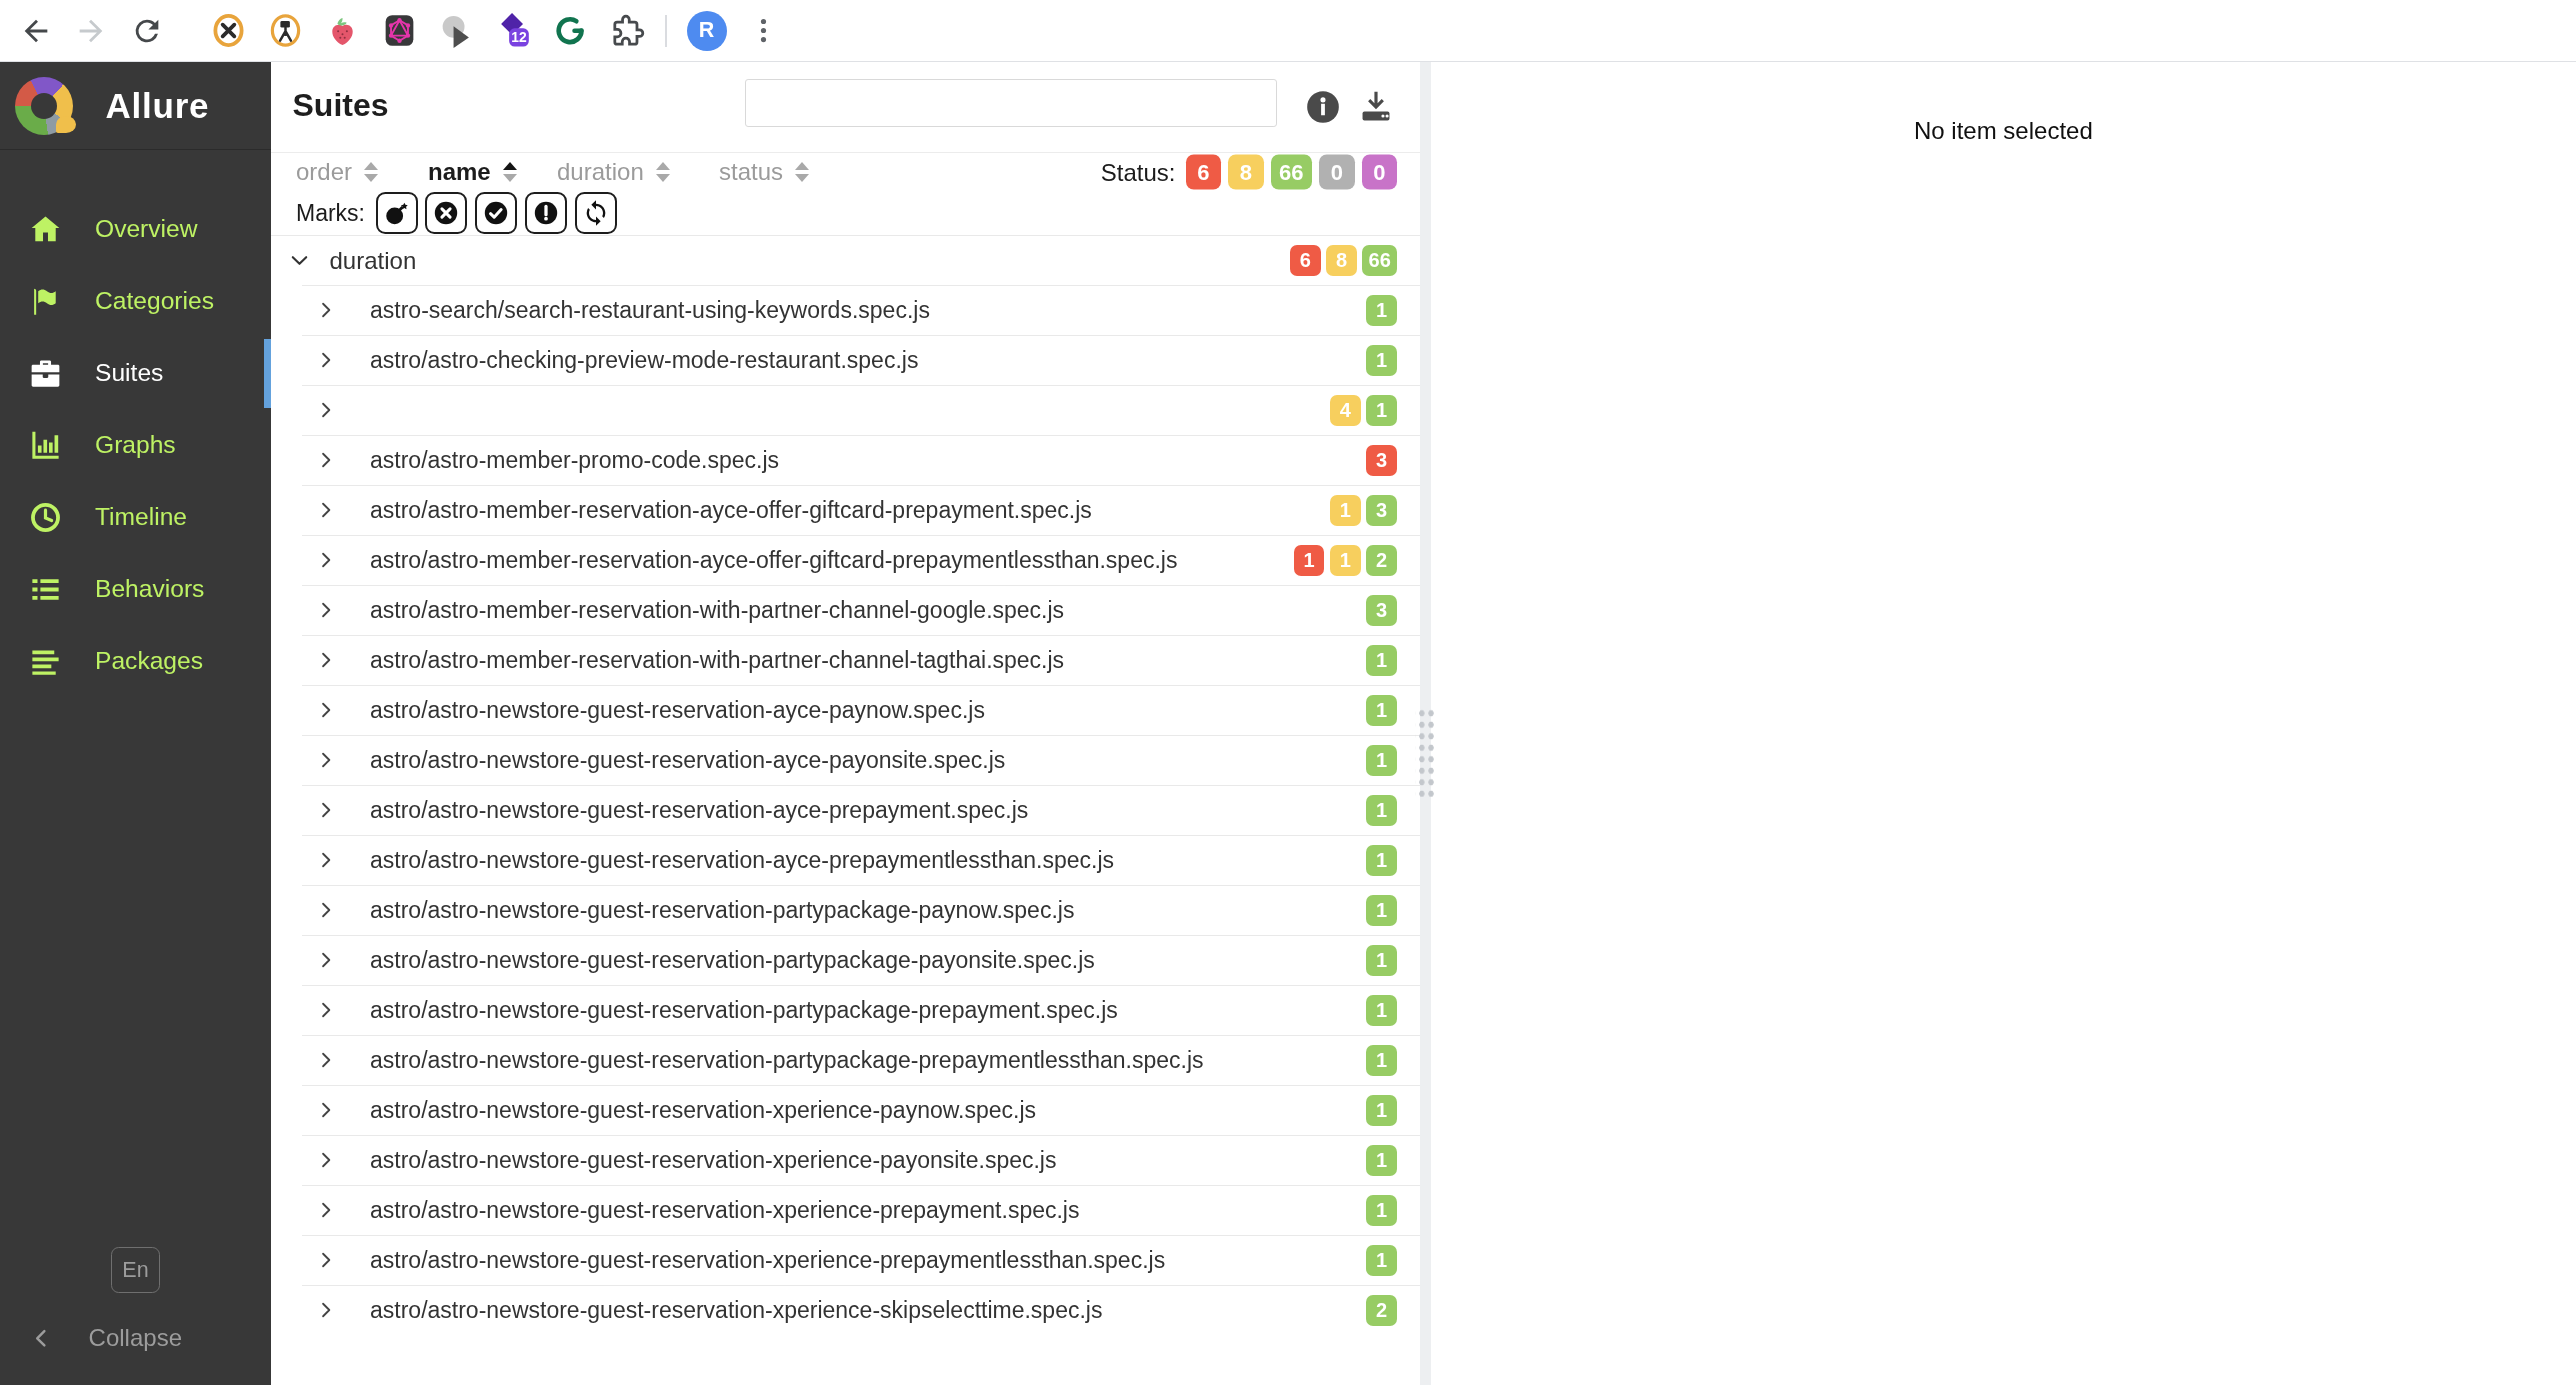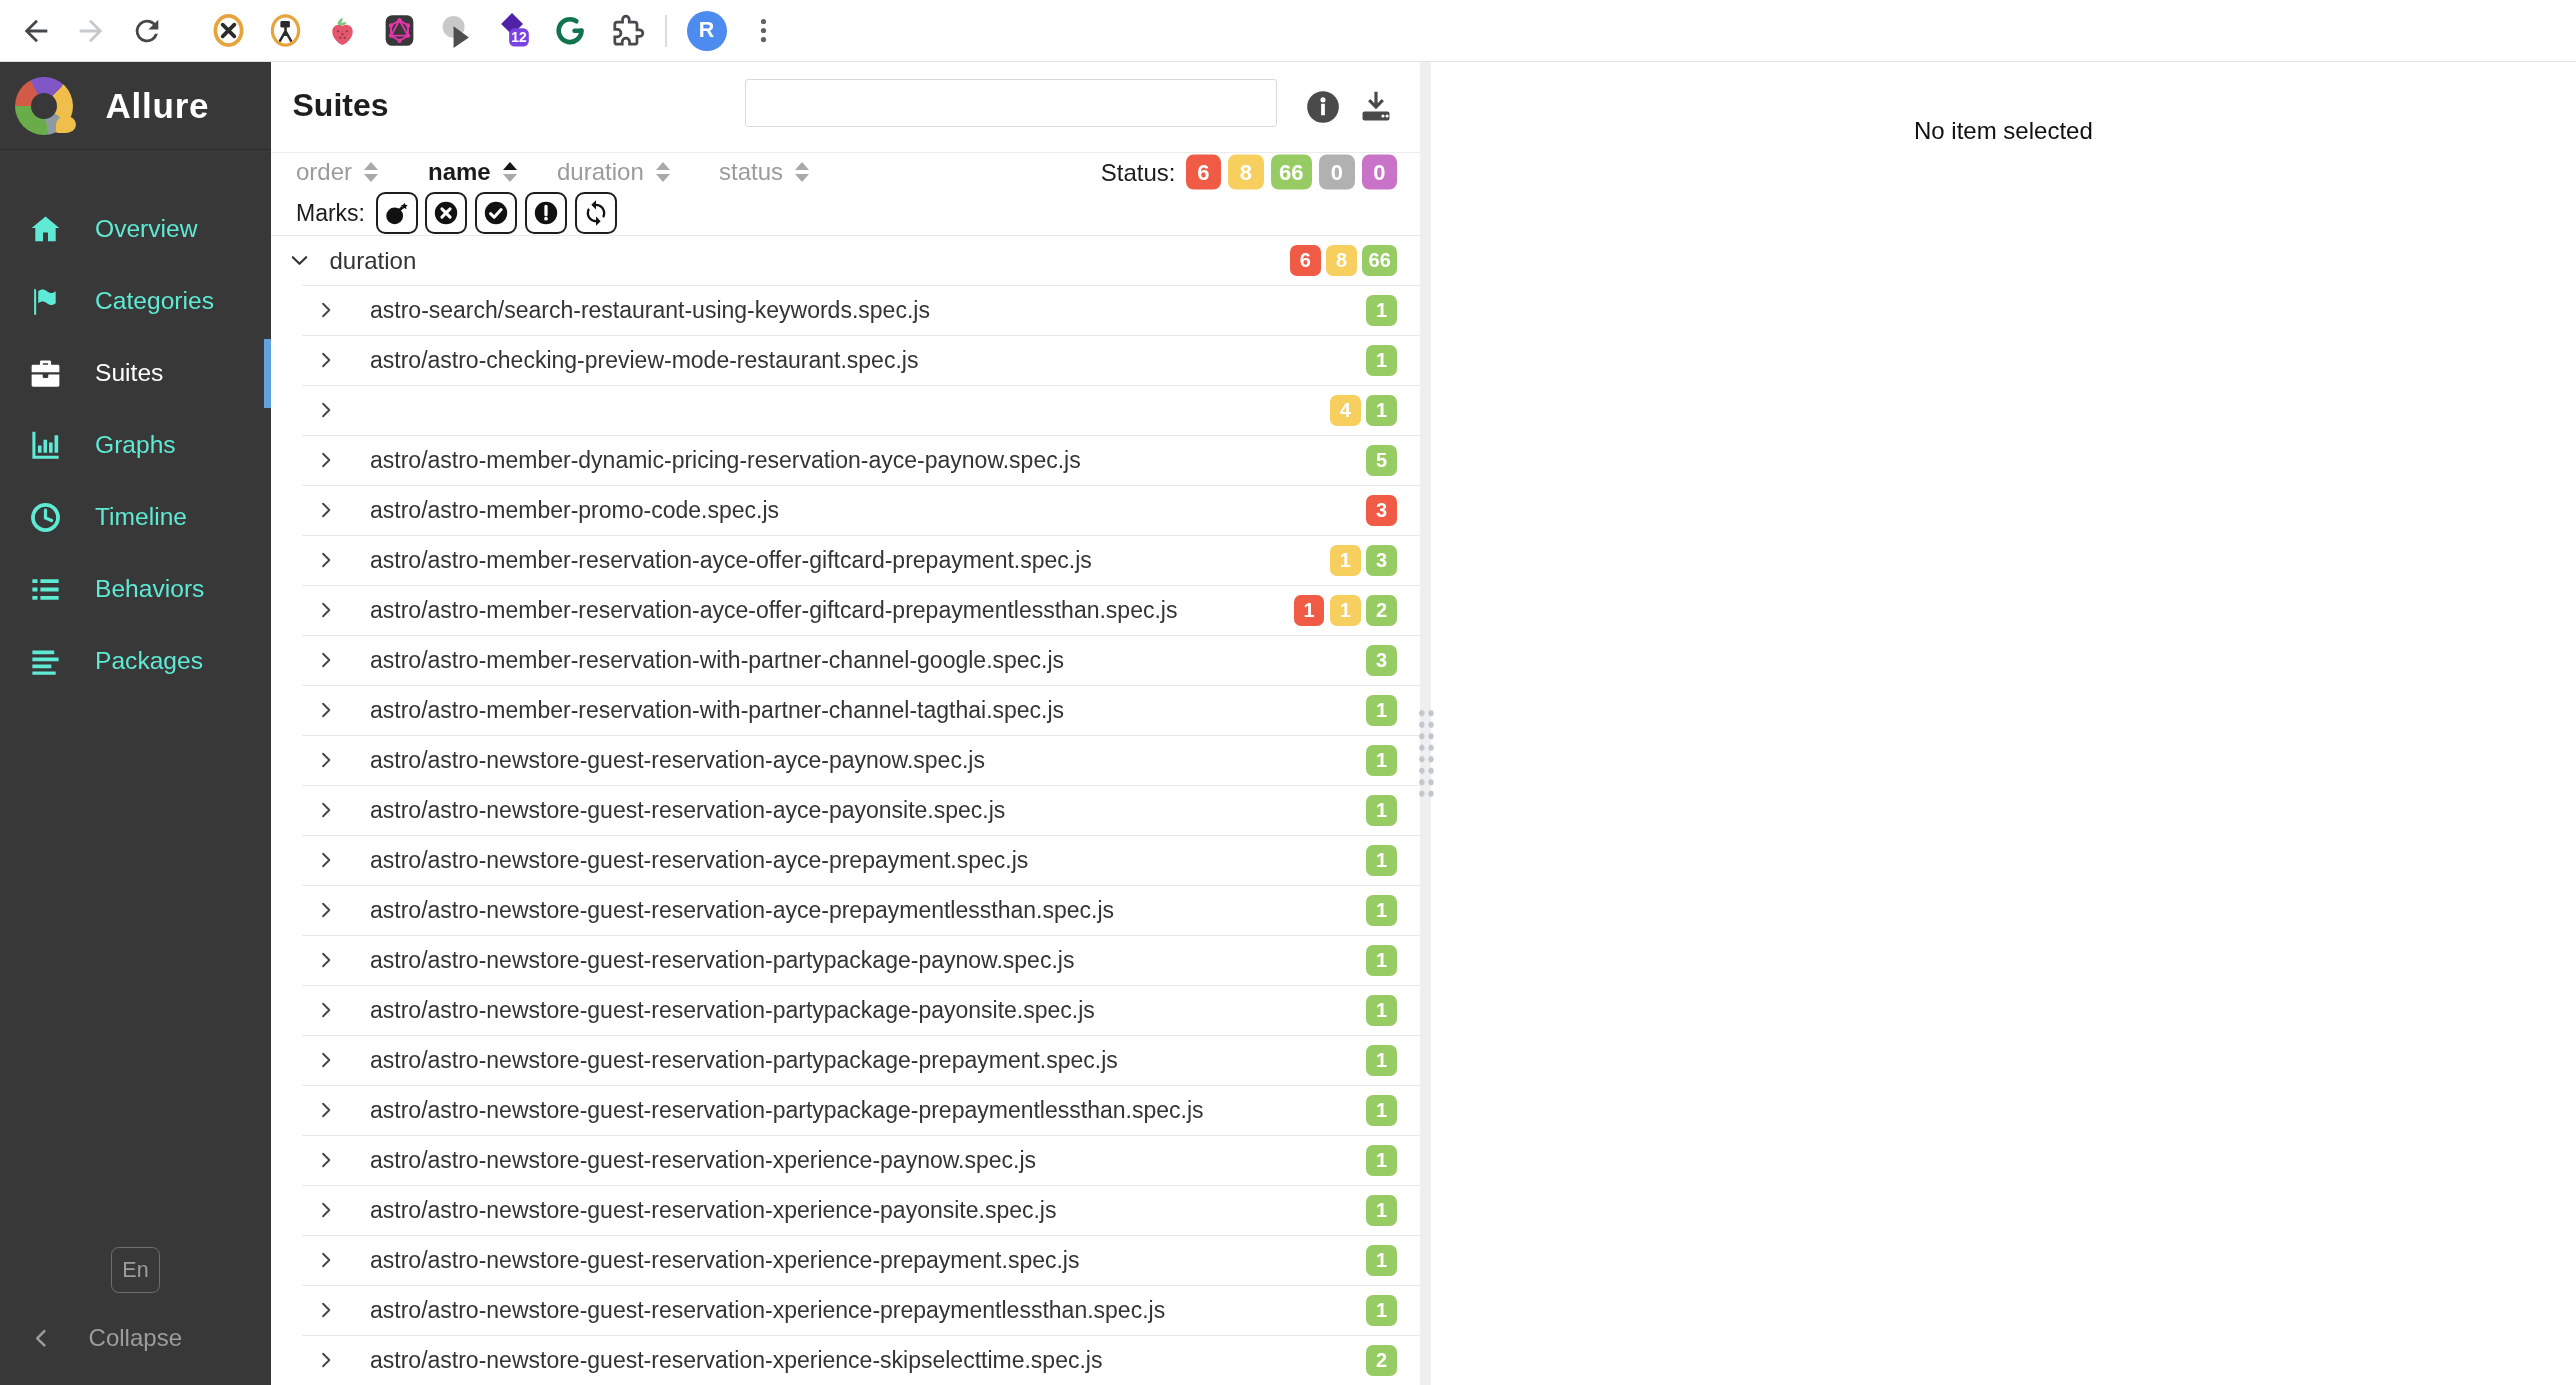--- a/index.html
+++ b/index.html
@@ -32,21 +32,21 @@
   .brand{height:88px;flex:none;display:flex;align-items:center;gap:32px;padding-left:15.4px;
          border-bottom:0.8px solid #2b2b2b;box-sizing:border-box;}
   .logo{width:58px;height:58px;border-radius:50%;position:relative;flex:none;
         background:conic-gradient(from -90deg,#d35a47 0 62deg,#8157c8 62deg 132deg,#f0bf4b 132deg 215deg,#8e9ba3 215deg 262deg,#6aac49 262deg 360deg);}
   .logo::after{content:"";position:absolute;left:50%;top:50%;width:26px;height:26px;margin:-13px 0 0 -13px;
                border-radius:50%;background:#383838;}
   .logo::before{content:"";position:absolute;right:-3.1px;bottom:1.5px;width:20px;height:17px;
                 border-radius:50% 50% 50% 10%;background:#f0bf4b;}
   .brand-name{color:#fff;font-size:35px;font-weight:bold;letter-spacing:0.8px;}
   nav{padding-top:43px;}
-  .nav-item{height:72px;display:flex;align-items:center;gap:32px;padding-left:28px;color:#5eead4;
+  .nav-item{height:72px;display:flex;align-items:center;gap:32px;padding-left:28px;color:#bef264;
             font-size:24.6px;cursor:pointer;position:relative;}
   .nav-icon{width:35px;height:35px;flex:none;}
   .nav-item.active{color:#fff;}
   .nav-item.active::after{content:"";position:absolute;right:0;top:1.5px;bottom:1.5px;width:7px;background:#64a2dd;}
   .side-footer{margin-top:auto;padding-bottom:34px;}
   .lang-btn{display:block;margin:0 auto 31px auto;width:49px;height:46px;background:transparent;
             border:1.5px solid #6f6f6f;border-radius:7.7px;color:#9c9c9c;font-size:21.5px;cursor:pointer;
             font-family:"Liberation Sans",sans-serif;}
   .collapse{display:flex;align-items:center;gap:35px;padding-left:29px;color:#9c9c9c;font-size:24px;cursor:pointer;}
   .collapse .chev{width:24.6px;height:24.6px;}
@@ -429,31 +429,20 @@
               <span class="rbadge" style="background: rgb(247, 207, 94);">4</span>
               <span class="rbadge" style="background: rgb(151, 204, 100);">1</span>
             </span>
           </div>
           <div class="row">
             <span class="chev-i">
               <svg viewBox="0 0 24 24">
                 <path d="M8.5 4.5l7.5 7.5-7.5 7.5" fill="none" stroke="currentColor" stroke-width="2.2" stroke-linecap="round" stroke-linejoin="round"></path>
               </svg>
             </span>
-            <span class="row-label">astro/astro-member-dynamic-pricing-reservation-ayce-paynow.spec.js</span>
-            <span class="badges">
-              <span class="rbadge" style="background: rgb(151, 204, 100);">5</span>
-            </span>
-          </div>
-          <div class="row">
-            <span class="chev-i">
-              <svg viewBox="0 0 24 24">
-                <path d="M8.5 4.5l7.5 7.5-7.5 7.5" fill="none" stroke="currentColor" stroke-width="2.2" stroke-linecap="round" stroke-linejoin="round"></path>
-              </svg>
-            </span>
             <span class="row-label">astro/astro-member-promo-code.spec.js</span>
             <span class="badges">
               <span class="rbadge" style="background: rgb(239, 91, 69);">3</span>
             </span>
           </div>
           <div class="row">
             <span class="chev-i">
               <svg viewBox="0 0 24 24">
                 <path d="M8.5 4.5l7.5 7.5-7.5 7.5" fill="none" stroke="currentColor" stroke-width="2.2" stroke-linecap="round" stroke-linejoin="round"></path>
               </svg>

